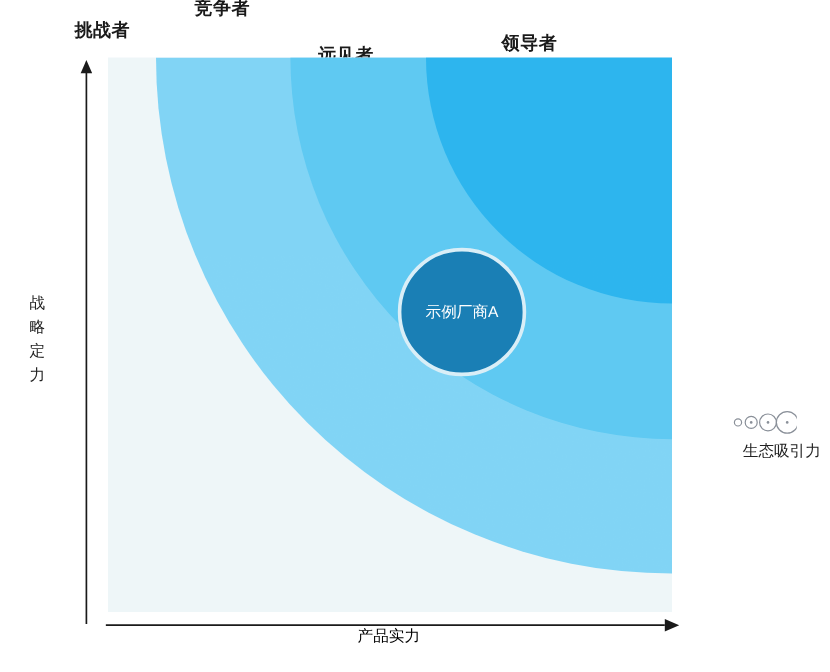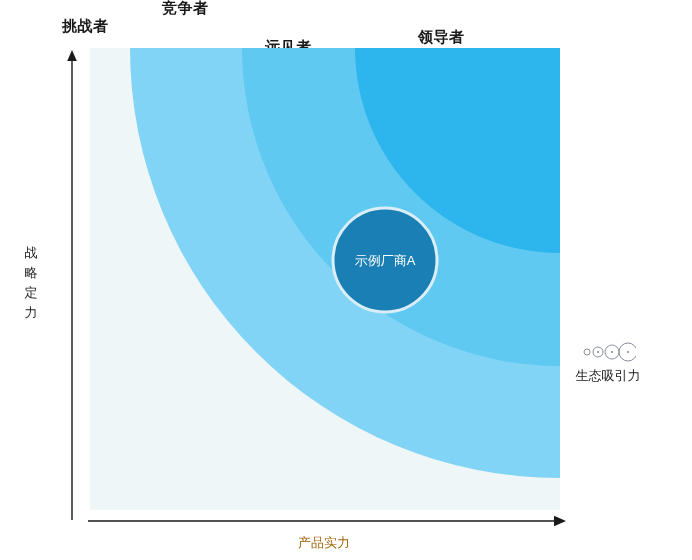--- a/index.html
+++ b/index.html
@@ -58,31 +58,30 @@
     line-height:20px;
     text-align:center;
     letter-spacing:0;
   }
   #ylabel span{display:block;}
 
   #xlabel{
     position:absolute;
     left:298px;top:521px;
     font-size:13px;
-    color:#a16207;
+    color:#000000;
     white-space:nowrap;
-    margin-top:13px;
   }
 
   
   #legend{
     position:absolute;
-    left:560px;top:340px;
+    left:588px;top:340px;
     width:96px;
-    text-align:center;
+    text-align:right;
   }
   #legend-marks{height:24px;display:flex;align-items:center;justify-content:center;}
   #legend-label{
     font-size:13px;
     color:#222222;
     margin-top:3px;
     white-space:nowrap;
   }
 </style>
 </head>

